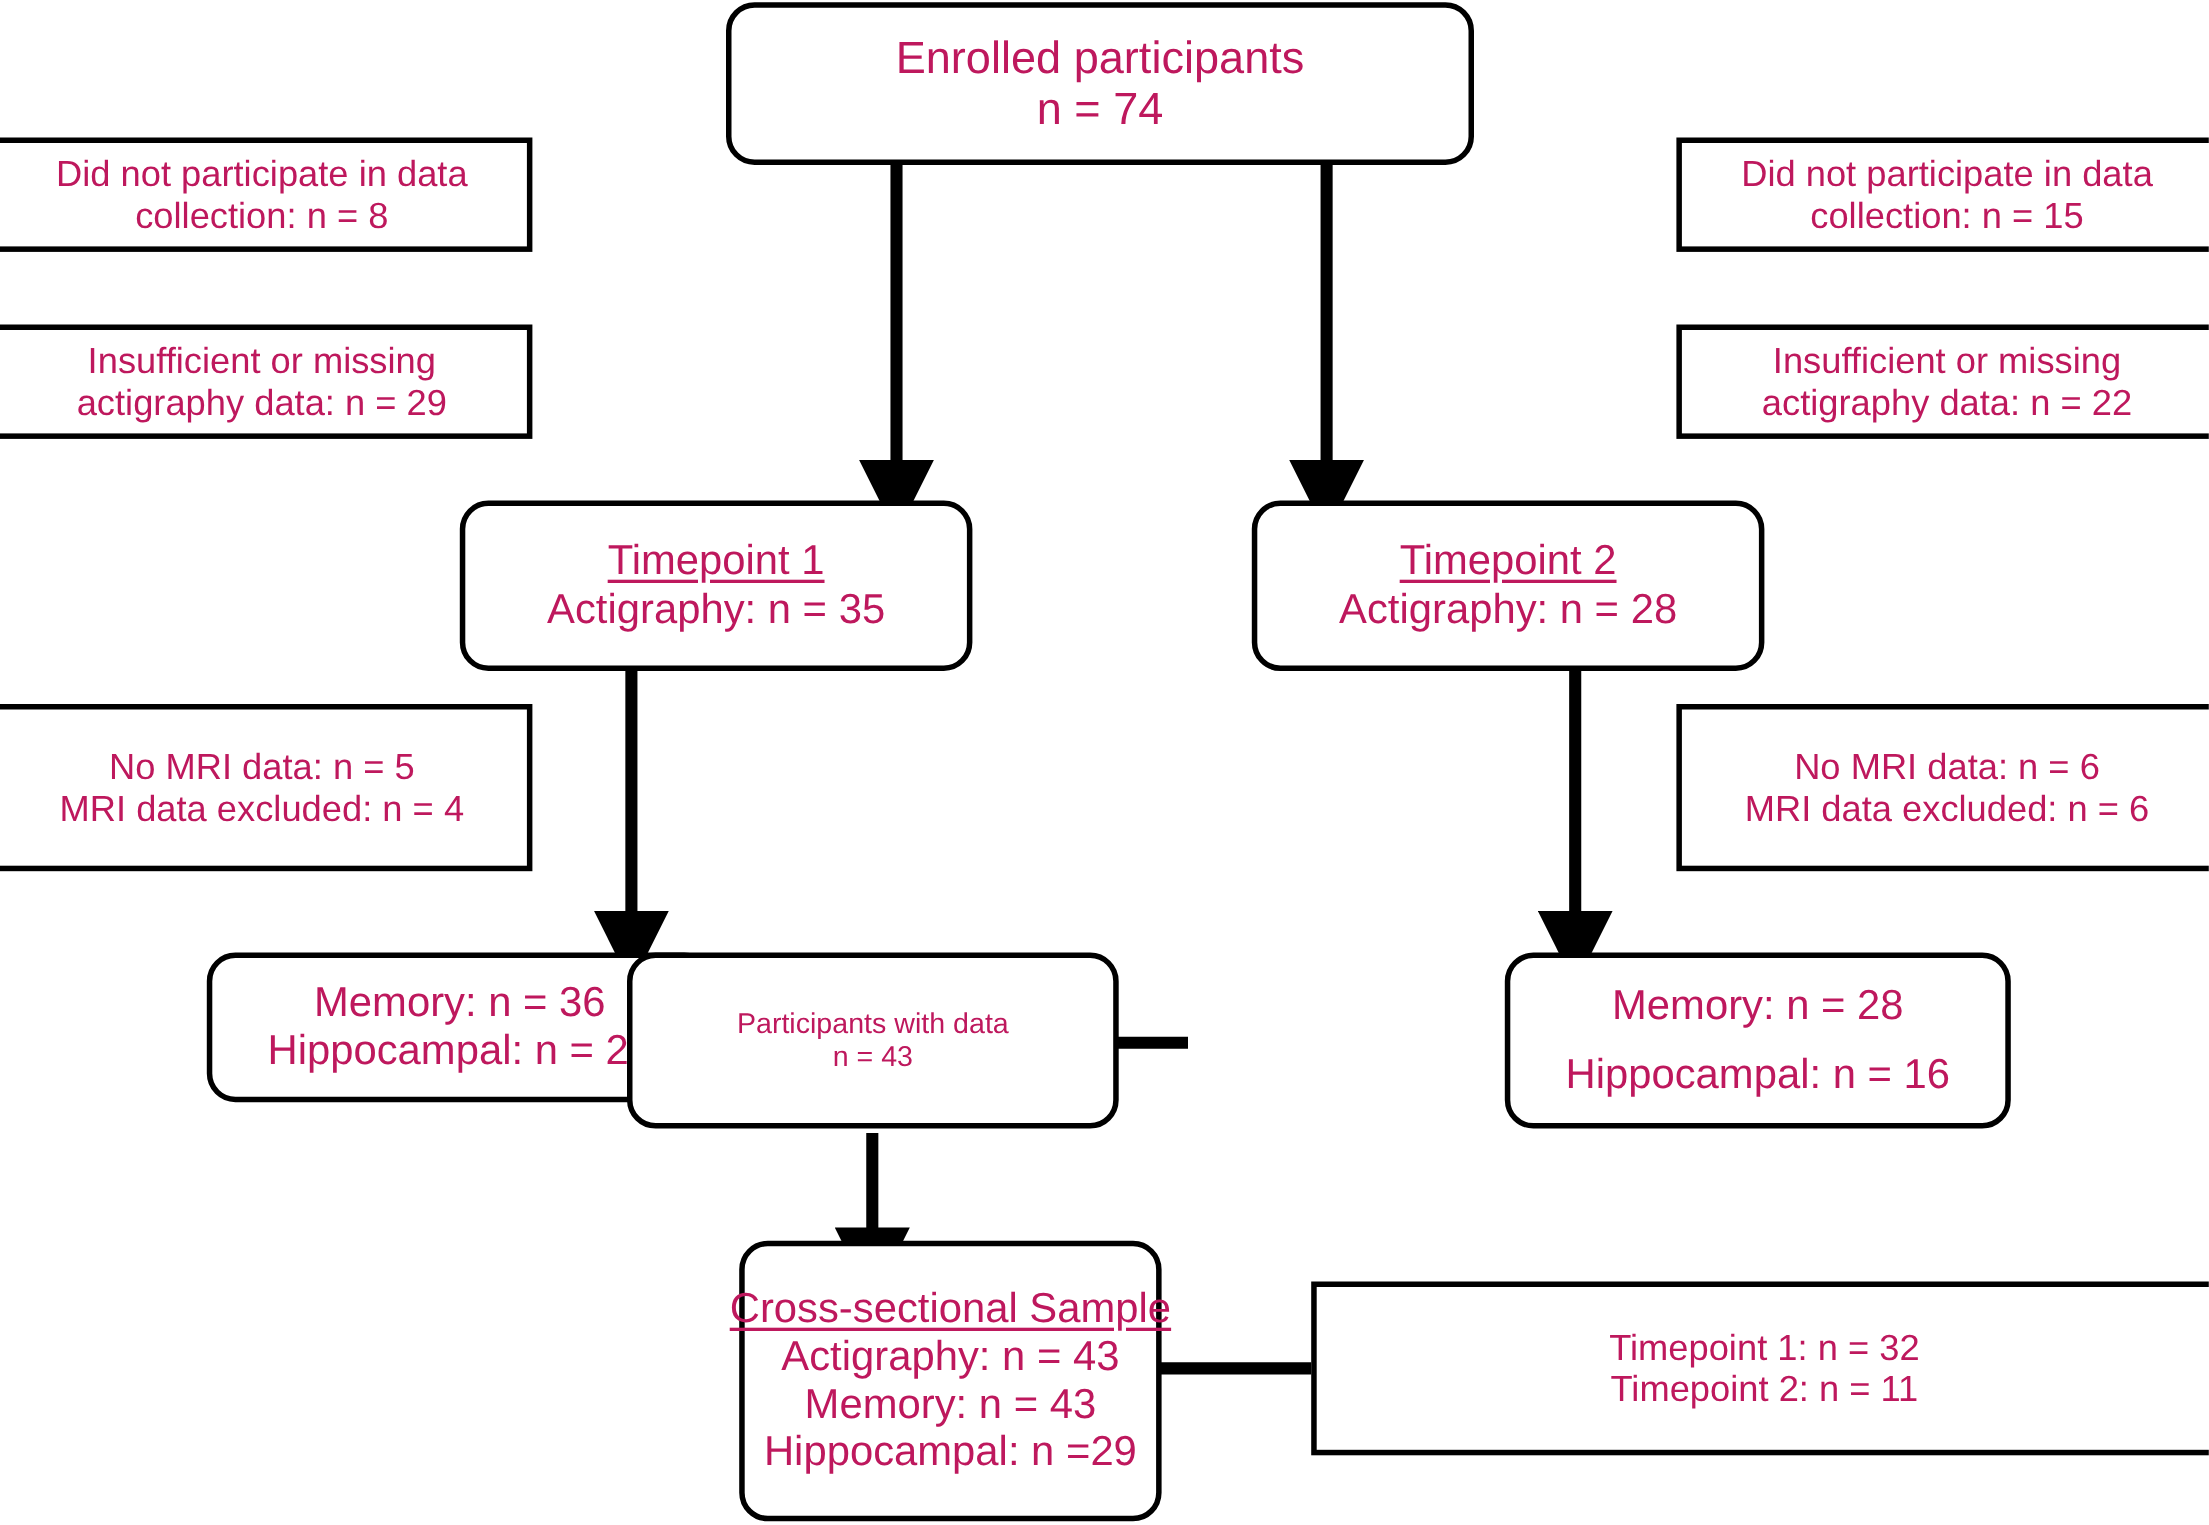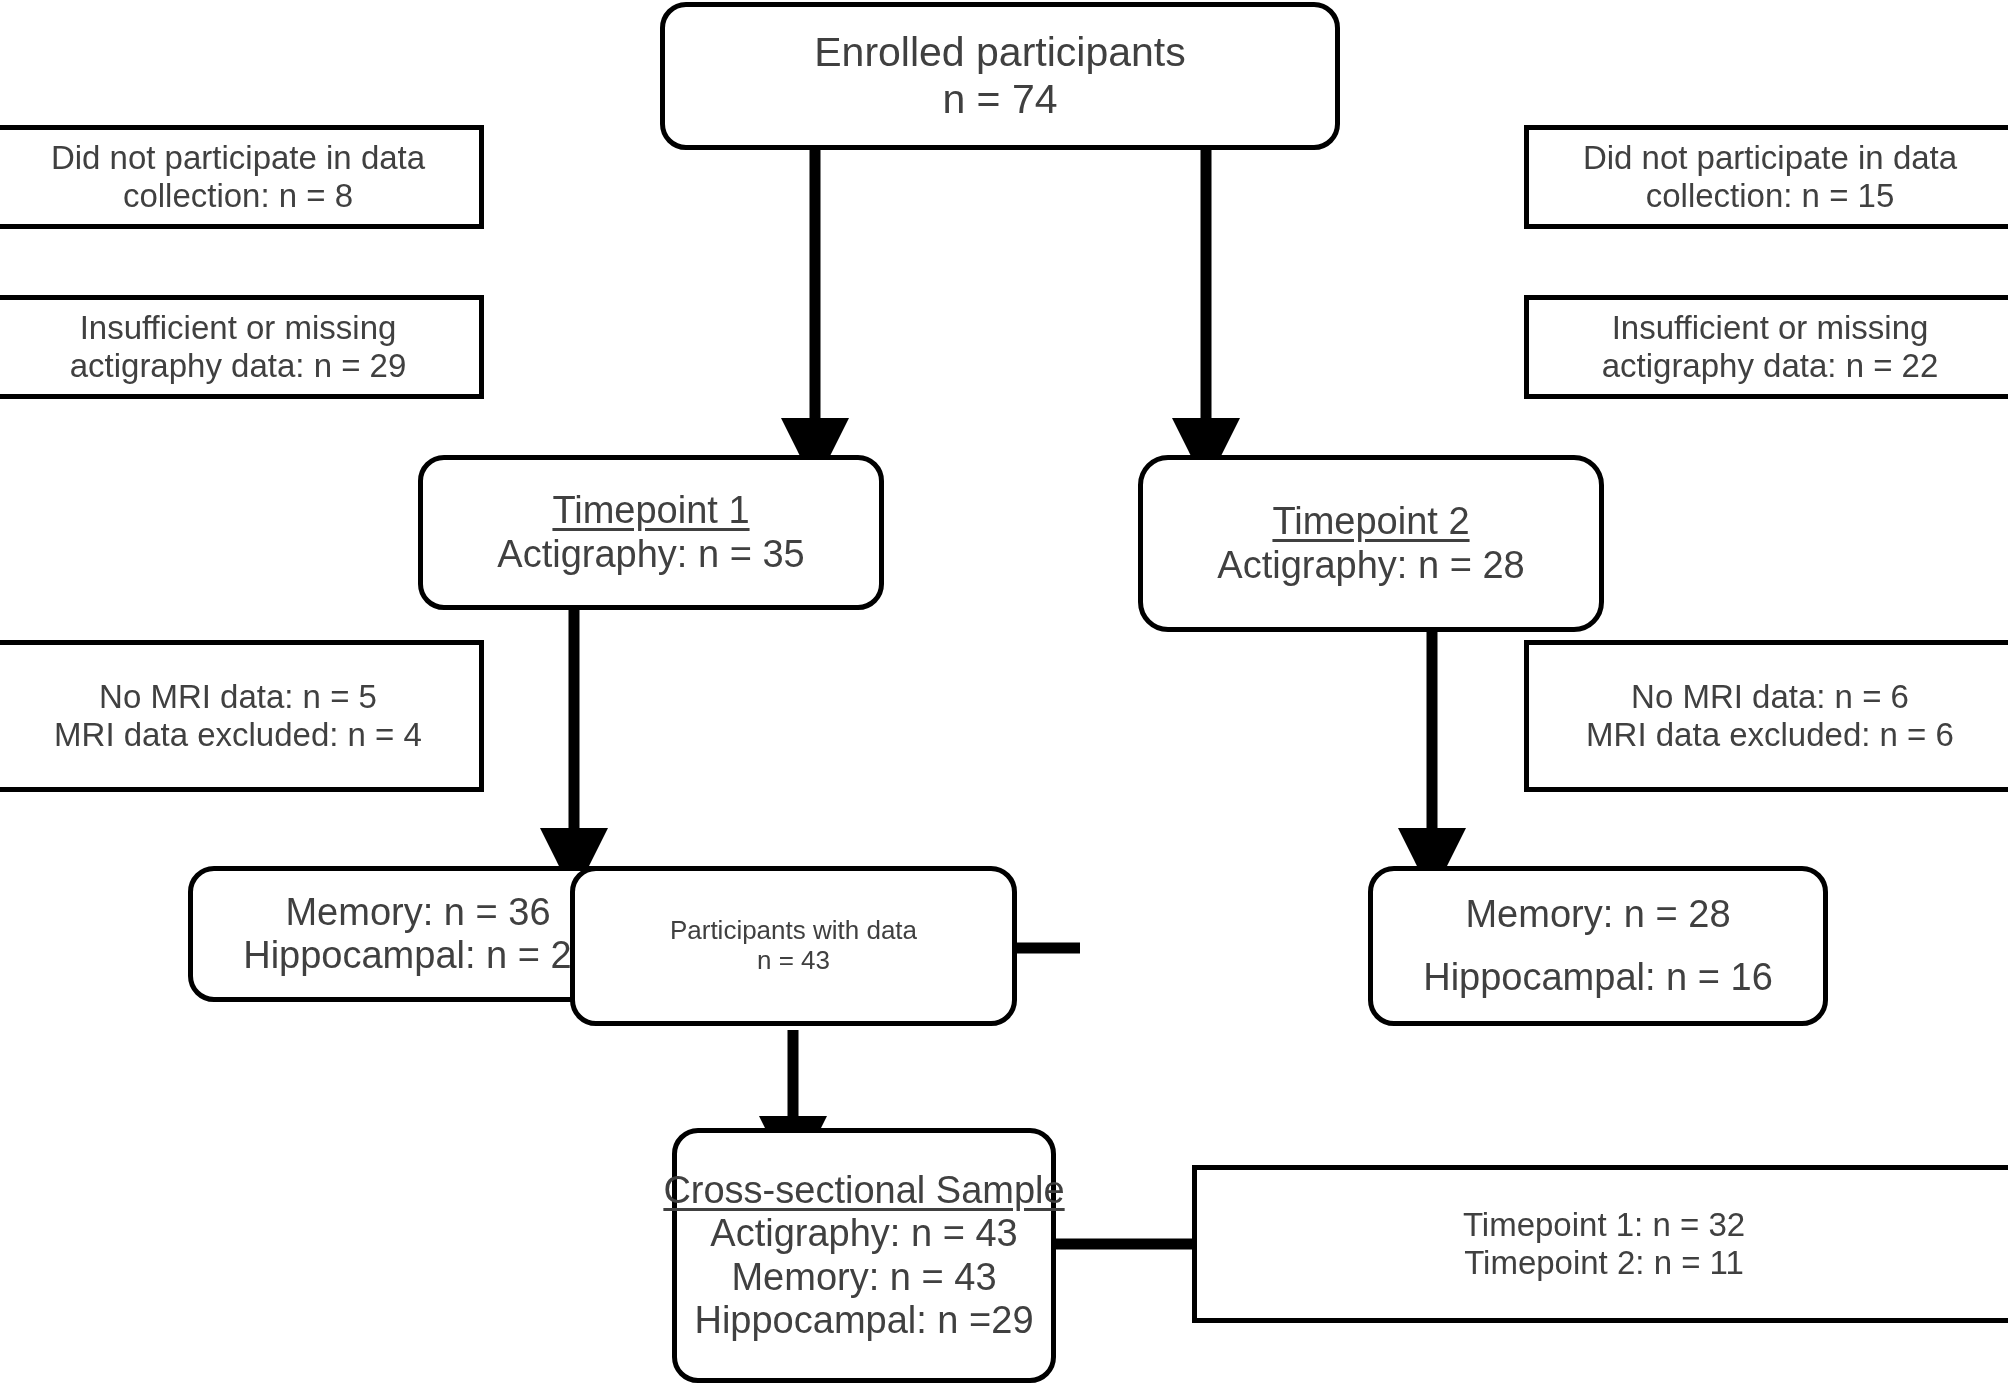--- a/index.html
+++ b/index.html
@@ -14,21 +14,21 @@
 
   .node{
     position:absolute;
     box-sizing:border-box;
     background:#ffffff;
     display:flex;
     flex-direction:column;
     align-items:center;
     justify-content:center;
     text-align:center;
-    color:#404040;
+    color:#be185d;
     line-height:1.14;
     z-index:5;
   }
   .node .ln{display:block;white-space:nowrap;}
   .node .ttl{text-decoration:underline;text-underline-offset:5px;}
 
   
   .rounded{border:5px solid #000;border-radius:26px;}
   
   .square{border:5px solid #000;border-radius:0;}
@@ -85,21 +85,21 @@
   <div class="node square" style="left:1524px;top:295px;width:492px;height:104px;font-size:33px;">
     <span class="ln">Insufficient or missing</span>
     <span class="ln">actigraphy data: n = 22</span>
   </div>
 
   <div class="node rounded" style="left:418px;top:455px;width:466px;height:155px;font-size:38px;justify-content:center;">
     <span class="ln ttl">Timepoint 1</span>
     <span class="ln">Actigraphy: n = 35</span>
   </div>
 
-  <div class="node rounded" style="left:1138px;top:455px;width:466px;height:177px;font-size:38px;border-radius:30px;">
+  <div class="node rounded" style="left:1138px;top:455px;width:466px;height:155px;font-size:38px;">
     <span class="ln ttl">Timepoint 2</span>
     <span class="ln">Actigraphy: n = 28</span>
   </div>
 
   <div class="node square" style="left:-8px;top:640px;width:492px;height:152px;font-size:33px;">
     <span class="ln">No MRI data: n = 5</span>
     <span class="ln">MRI data excluded: n = 4</span>
   </div>
 
   <div class="node square" style="left:1524px;top:640px;width:492px;height:152px;font-size:33px;">

